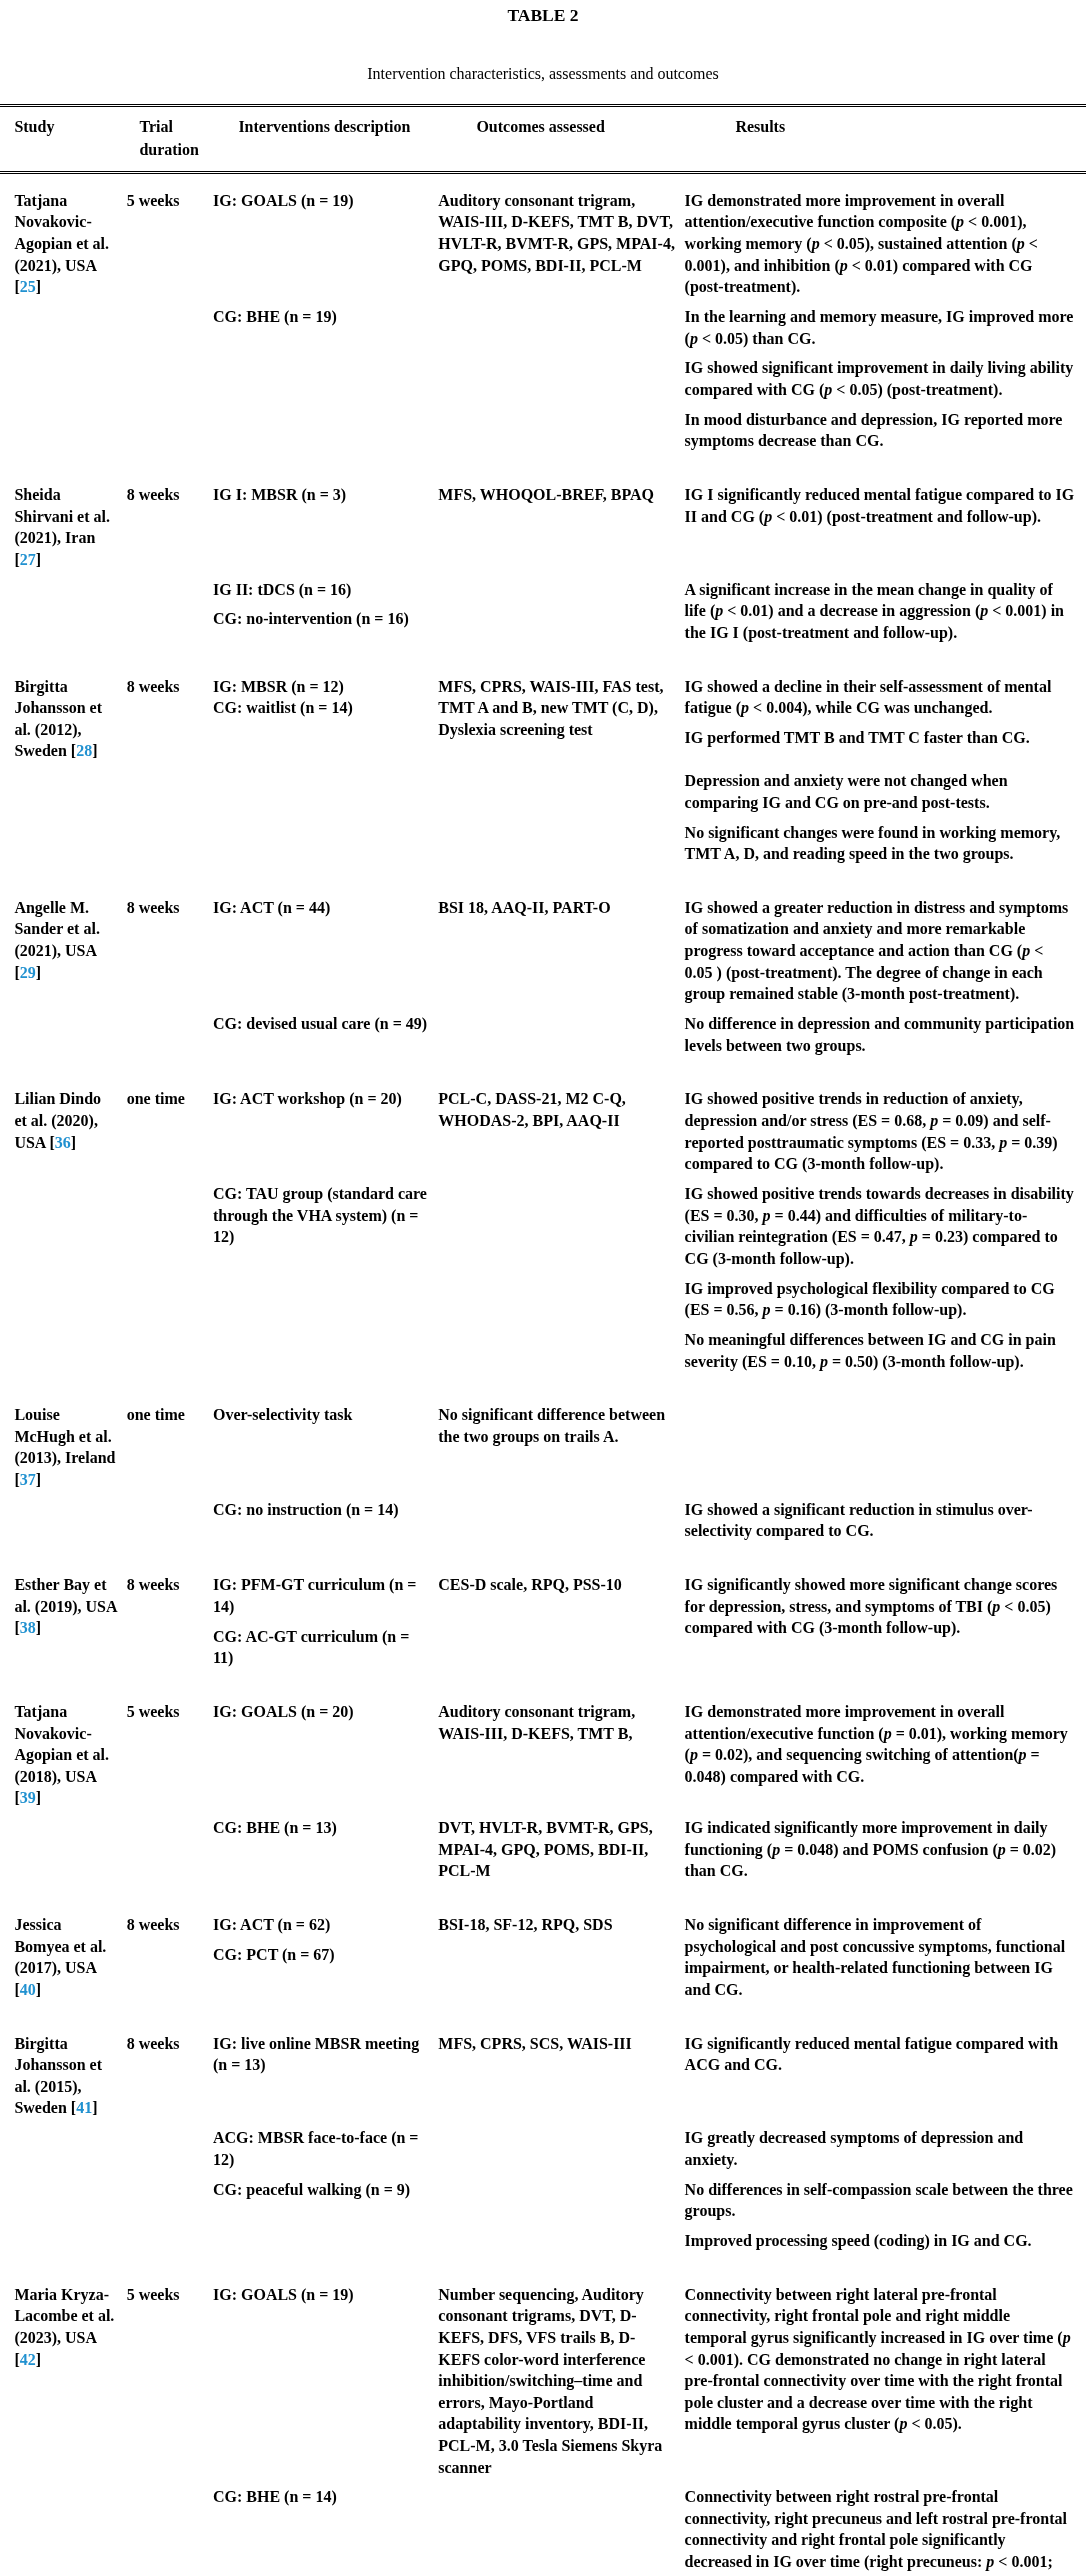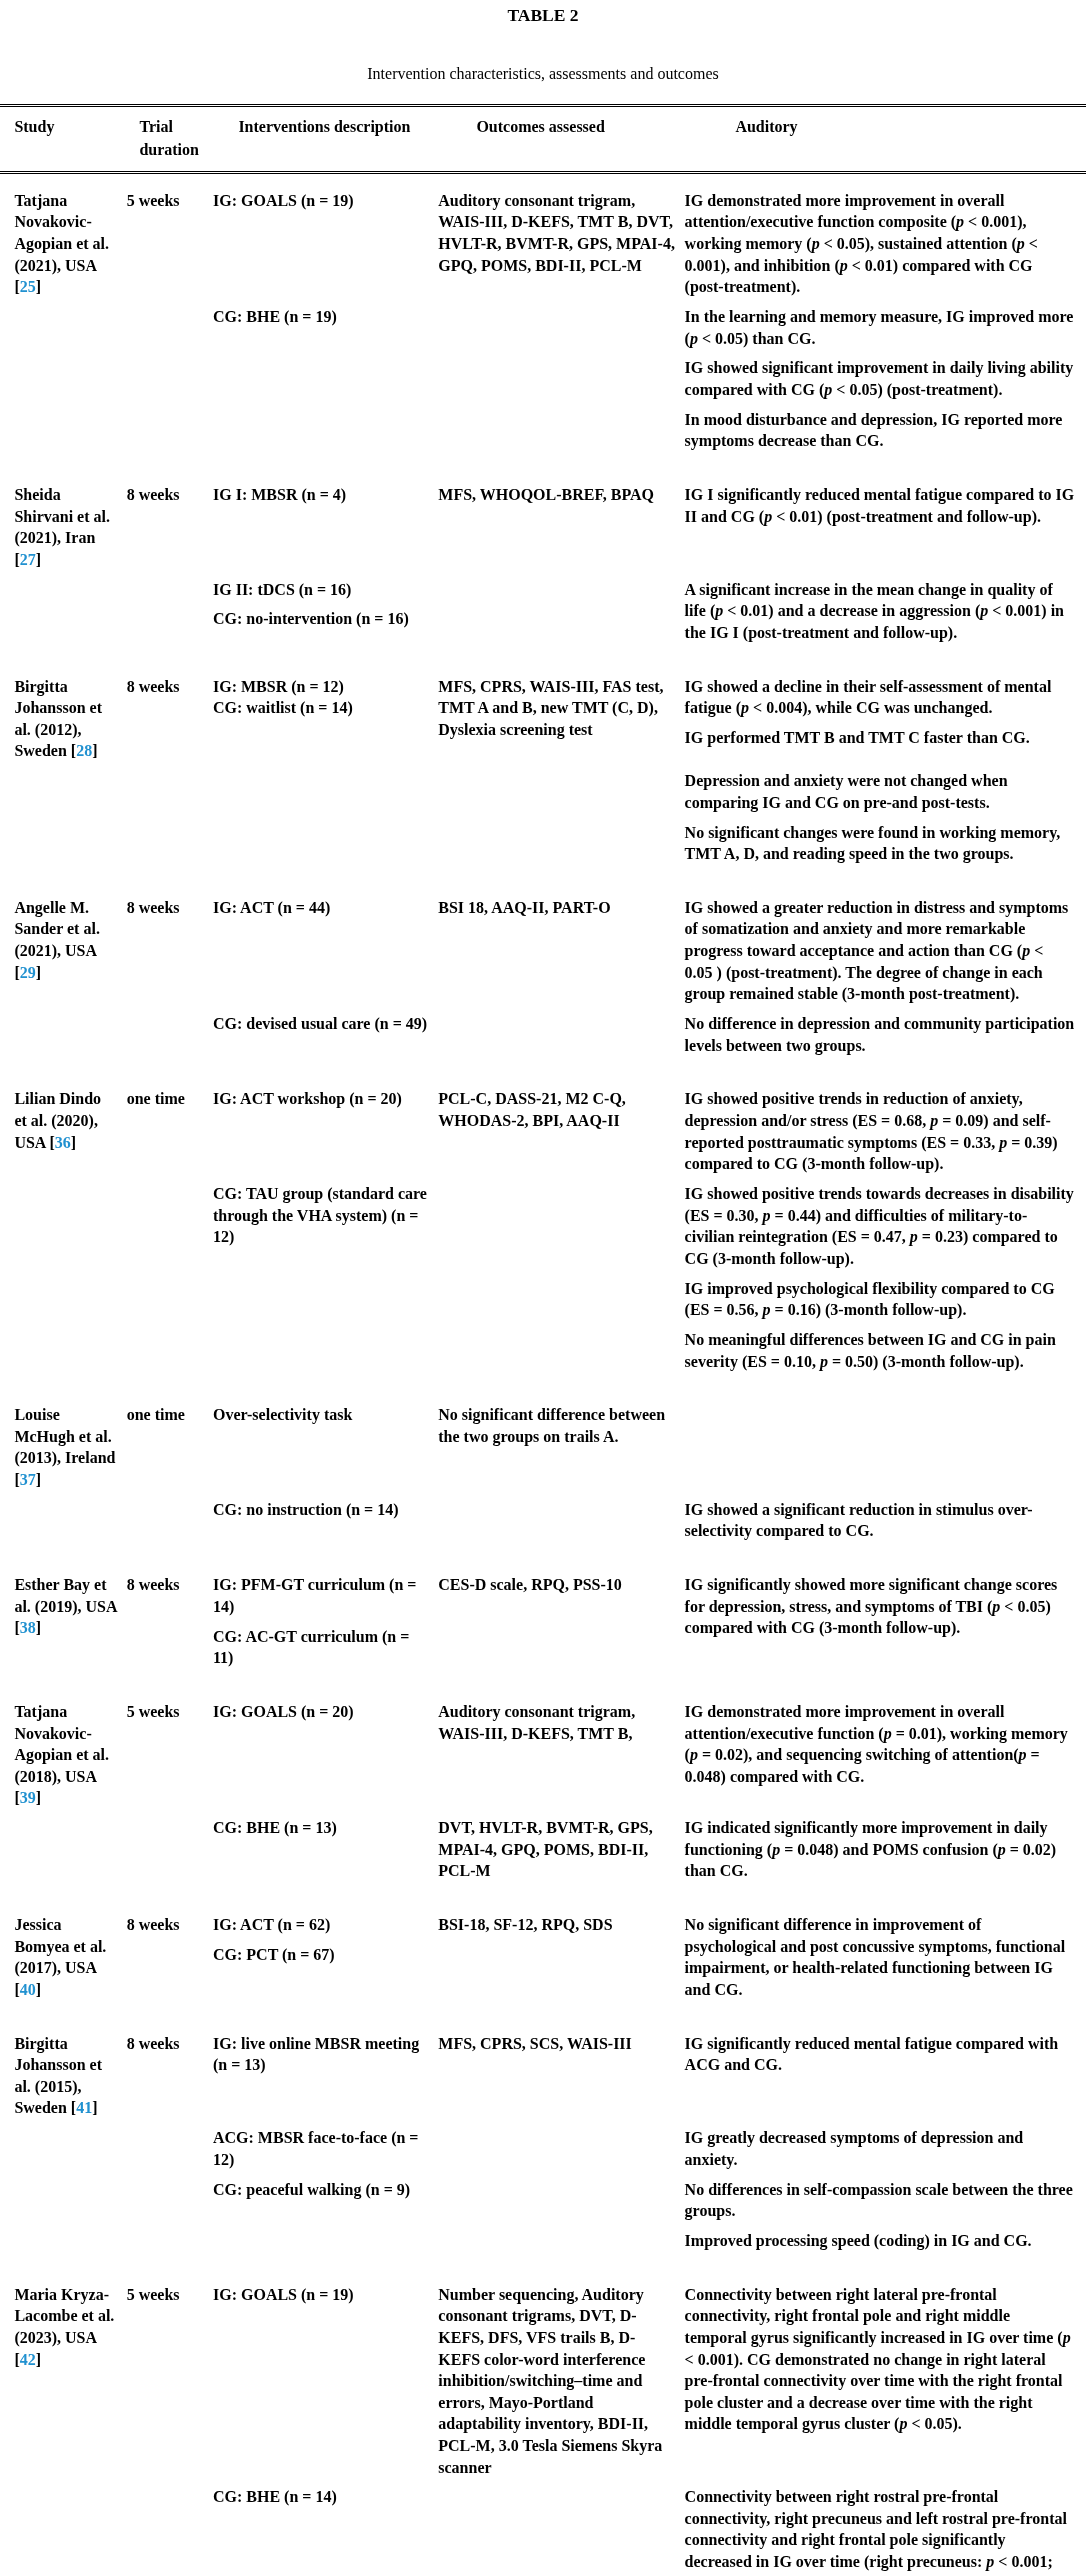--- a/index.html
+++ b/index.html
@@ -45,21 +45,21 @@
 
 <div class="page">
   <div class="title">TABLE 2</div>
   <div class="subtitle">Intervention characteristics, assessments and outcomes</div>
   <div class="rule rule-top"></div>
   <div class="grid header-row" id="thead">
       <div>Study</div>
       <div>Trial duration</div>
       <div>Interventions description</div>
       <div>Outcomes assessed</div>
-      <div>Auditory</div>
+      <div>Results</div>
     </div>
   <div class="rule"></div>
   <div class="tbody" id="tbody">
       <div class="study-row">
         <div class="grid band">
           <div class="cell col-study">
             <p>Tatjana Novakovic-Agopian et al. (2021), USA [<span class="ref">25</span>]</p>
           </div>
           <div class="cell col-duration">
             <p>5 weeks</p>
@@ -106,21 +106,21 @@
       </div>
       <div class="study-row">
         <div class="grid band">
           <div class="cell col-study">
             <p>Sheida Shirvani et al. (2021), Iran [<span class="ref">27</span>]</p>
           </div>
           <div class="cell col-duration">
             <p>8 weeks</p>
           </div>
           <div class="cell col-interventions">
-            <p>IG I: MBSR (n = 4)</p>
+            <p>IG I: MBSR (n = 3)</p>
           </div>
           <div class="cell col-outcomes">
             <p>MFS, WHOQOL-BREF, BPAQ</p>
           </div>
           <div class="cell col-results">
             <p>IG I significantly reduced mental fatigue compared to IG II and CG (<i>p</i> &lt; 0.01) (post-treatment and follow-up).</p>
           </div>
         </div>
         <div class="grid band">
           <div class="cell col-study"></div>

